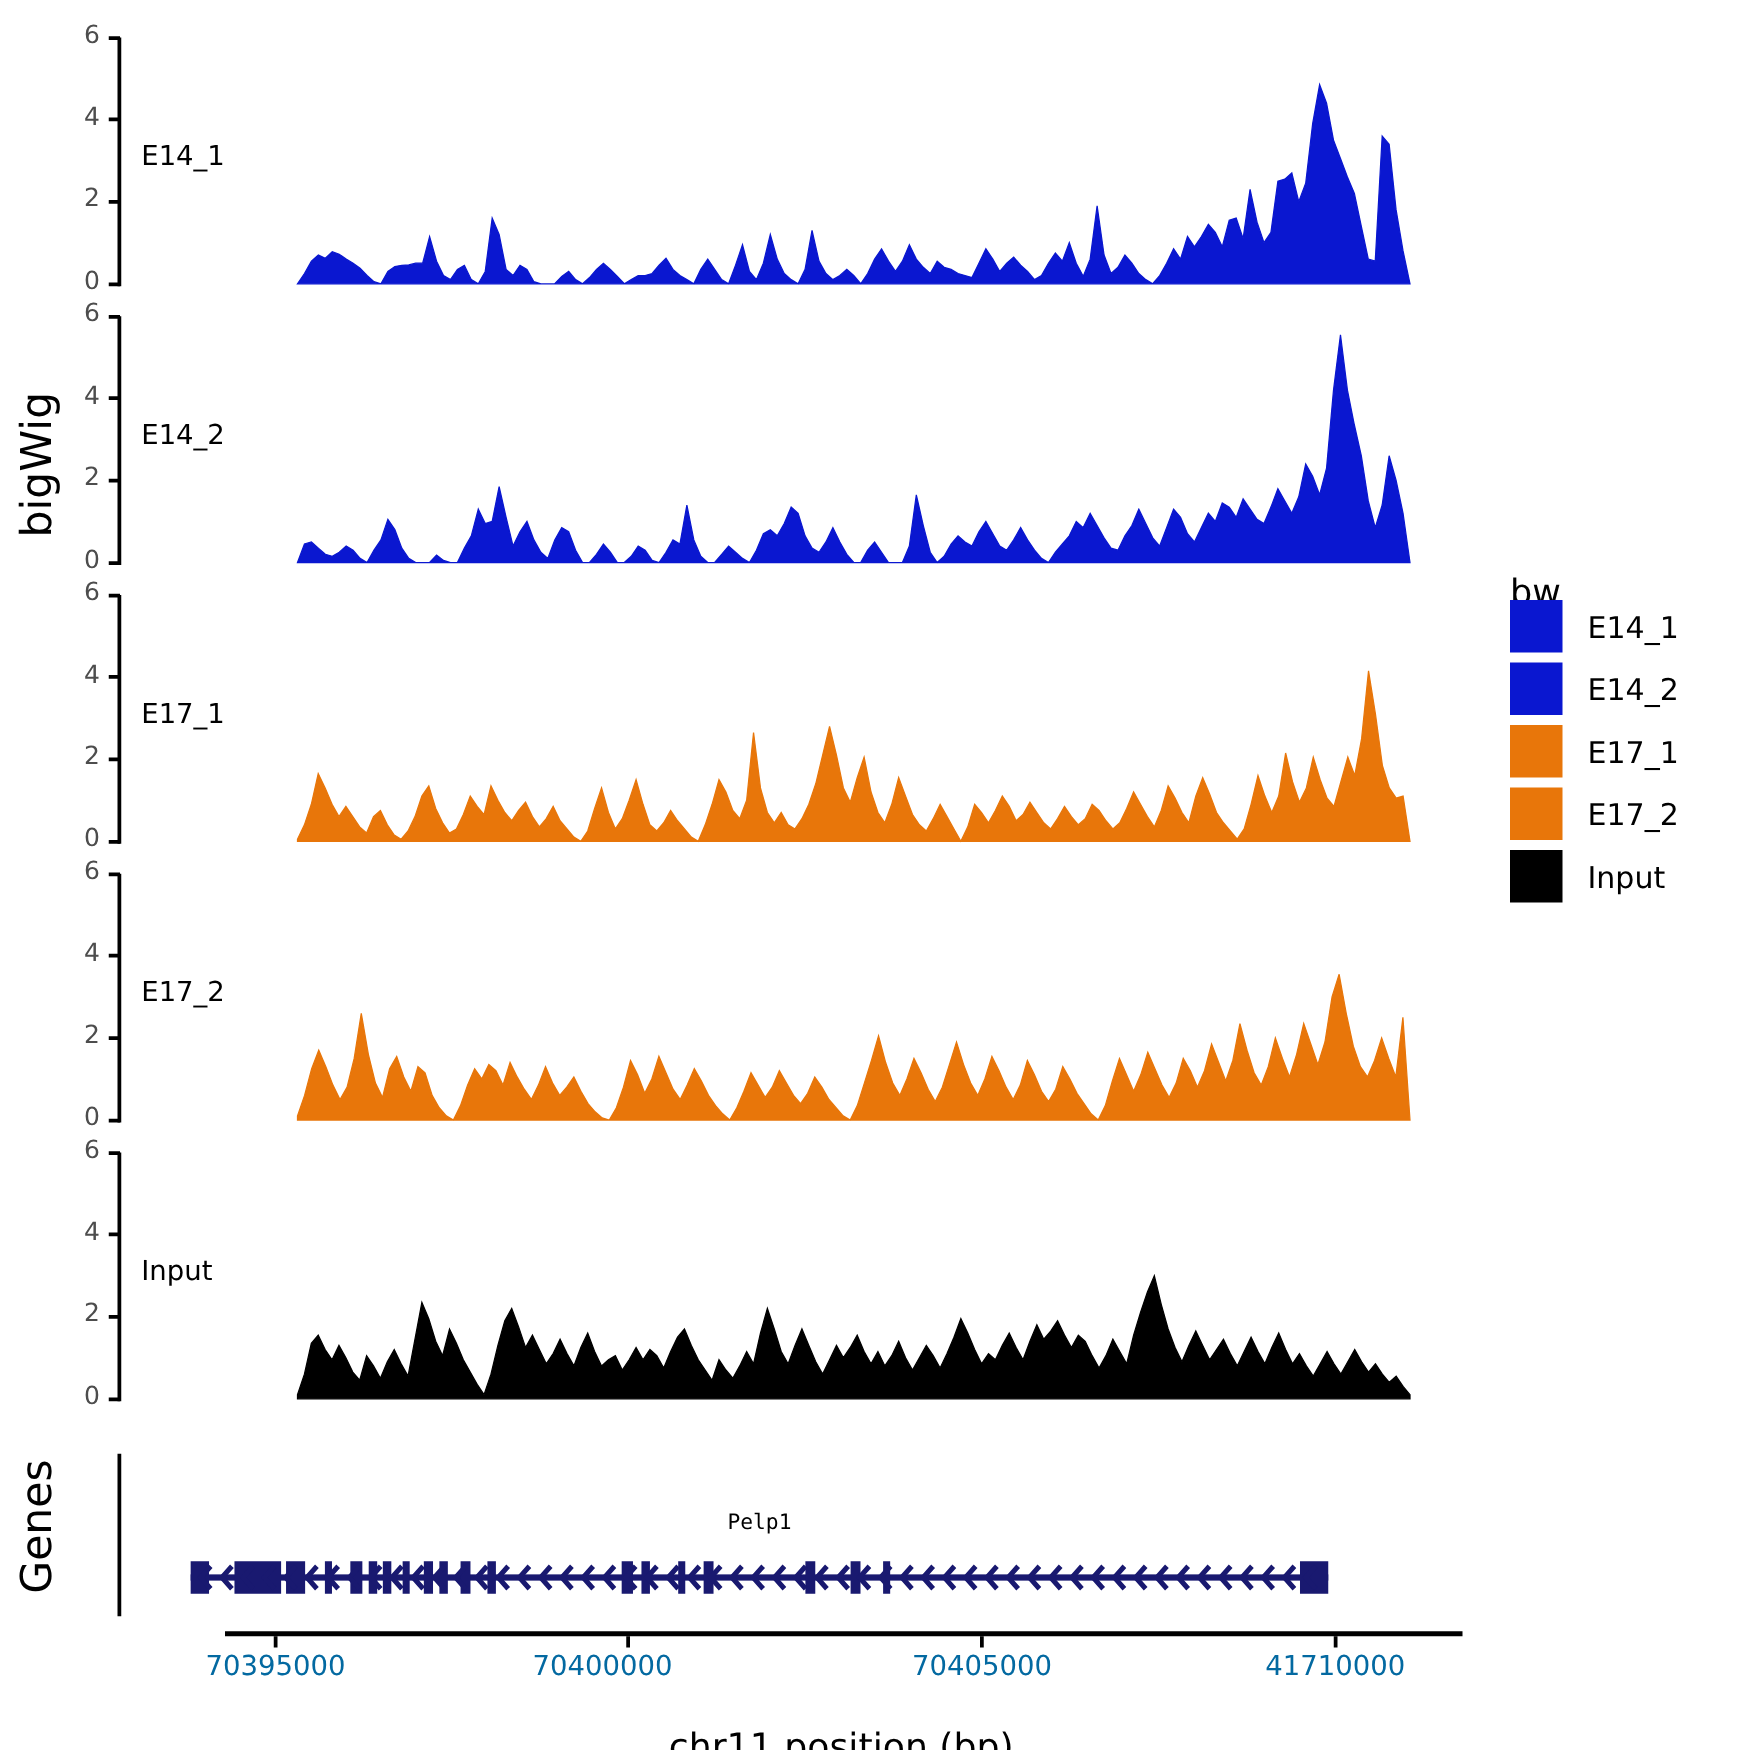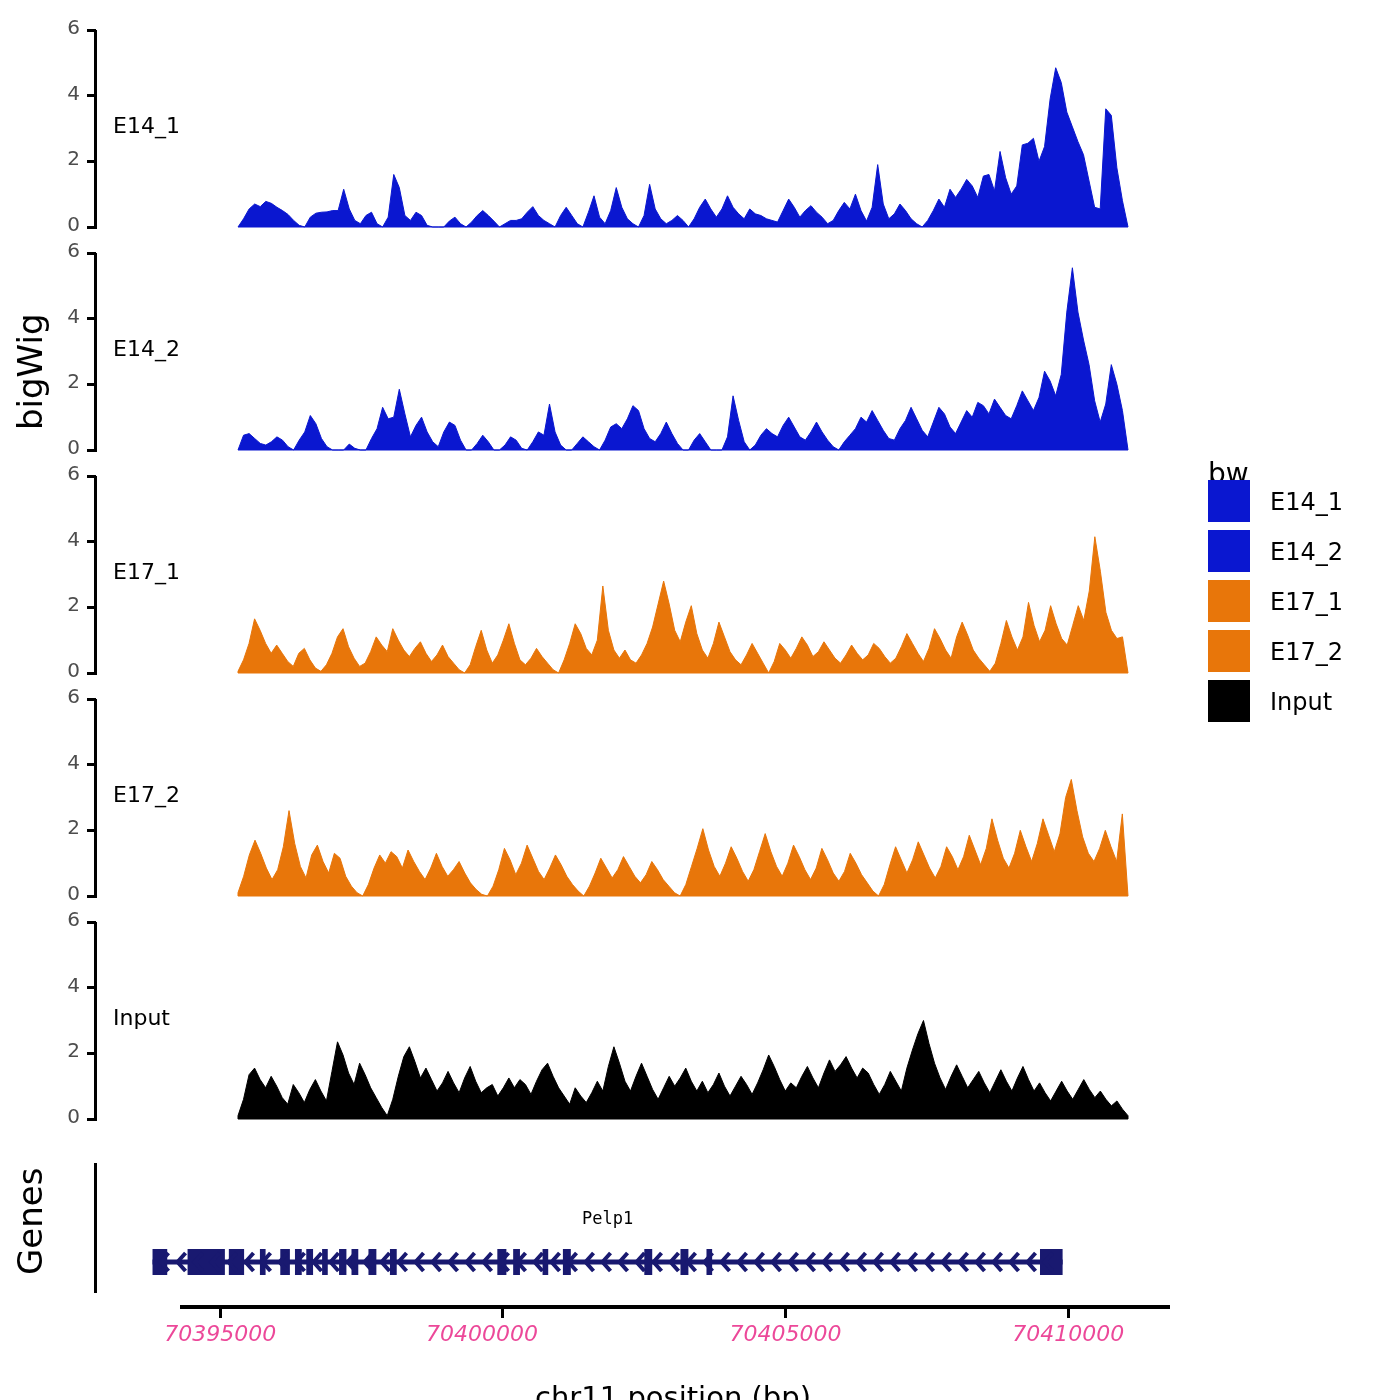--- a/index.html
+++ b/index.html
@@ -19,22 +19,22 @@
     white-space:nowrap;
   }
   .ticknum{
     position:absolute;font-size:20px;color:#4d4d4d;
     text-align:right;white-space:nowrap;
   }
   .stripname{
     position:absolute;font-size:22px;color:#000;white-space:nowrap;
   }
   .xticklabel{
-    position:absolute;font-size:22px;color:#ec4899;
-    white-space:nowrap;transform:translateX(-50%);font-style:italic;
+    position:absolute;font-size:22px;color:#0369a1;
+    white-space:nowrap;transform:translateX(-50%);
   }
   .xaxistitle{
     position:absolute;font-size:29px;color:#000;
     white-space:nowrap;transform:translateX(-50%);
   }
   .legendtitle{
     position:absolute;font-size:28px;color:#000;white-space:nowrap;
   }
   .legendkeylabel{
     position:absolute;font-size:24px;color:#000;white-space:nowrap;
@@ -206,21 +206,21 @@
 
   <div id="xaxis">
       <div class="abs" style="left: 180px; top: 1305px; width: 990px; height: 4px; background: rgb(0, 0, 0);"></div>
       <div class="abs" style="left: 218.858px; top: 1309px; width: 3px; height: 9px; background: rgb(0, 0, 0);"></div>
       <div class="xticklabel" style="left: 220.358px; top: 1321px;">70395000</div>
       <div class="abs" style="left: 501.489px; top: 1309px; width: 3px; height: 9px; background: rgb(0, 0, 0);"></div>
       <div class="xticklabel" style="left: 482px; top: 1321px;">70400000</div>
       <div class="abs" style="left: 784.121px; top: 1309px; width: 3px; height: 9px; background: rgb(0, 0, 0);"></div>
       <div class="xticklabel" style="left: 785.621px; top: 1321px;">70405000</div>
       <div class="abs" style="left: 1066.75px; top: 1309px; width: 3px; height: 9px; background: rgb(0, 0, 0);"></div>
-      <div class="xticklabel" style="left: 1068.25px; top: 1321px;">70410000</div>
+      <div class="xticklabel" style="left: 1068.25px; top: 1321px;">41710000</div>
     </div>
   <div class="xaxistitle" id="xtitle" style="left: 673px; top: 1380px;">chr11 position (bp)</div>
 
   <div id="legend">
       <div class="legendtitle" style="left: 1208px; top: 425px; margin-top: 32px;">bw</div>
       <div class="swatch" style="left: 1208px; top: 480px; background: rgb(10, 23, 208);"></div>
       <div class="legendkeylabel" style="left: 1270px; top: 488px;">E14_1</div>
       <div class="swatch" style="left: 1208px; top: 530px; background: rgb(10, 23, 208);"></div>
       <div class="legendkeylabel" style="left: 1270px; top: 538px;">E14_2</div>
       <div class="swatch" style="left: 1208px; top: 580px; background: rgb(232, 118, 10);"></div>

